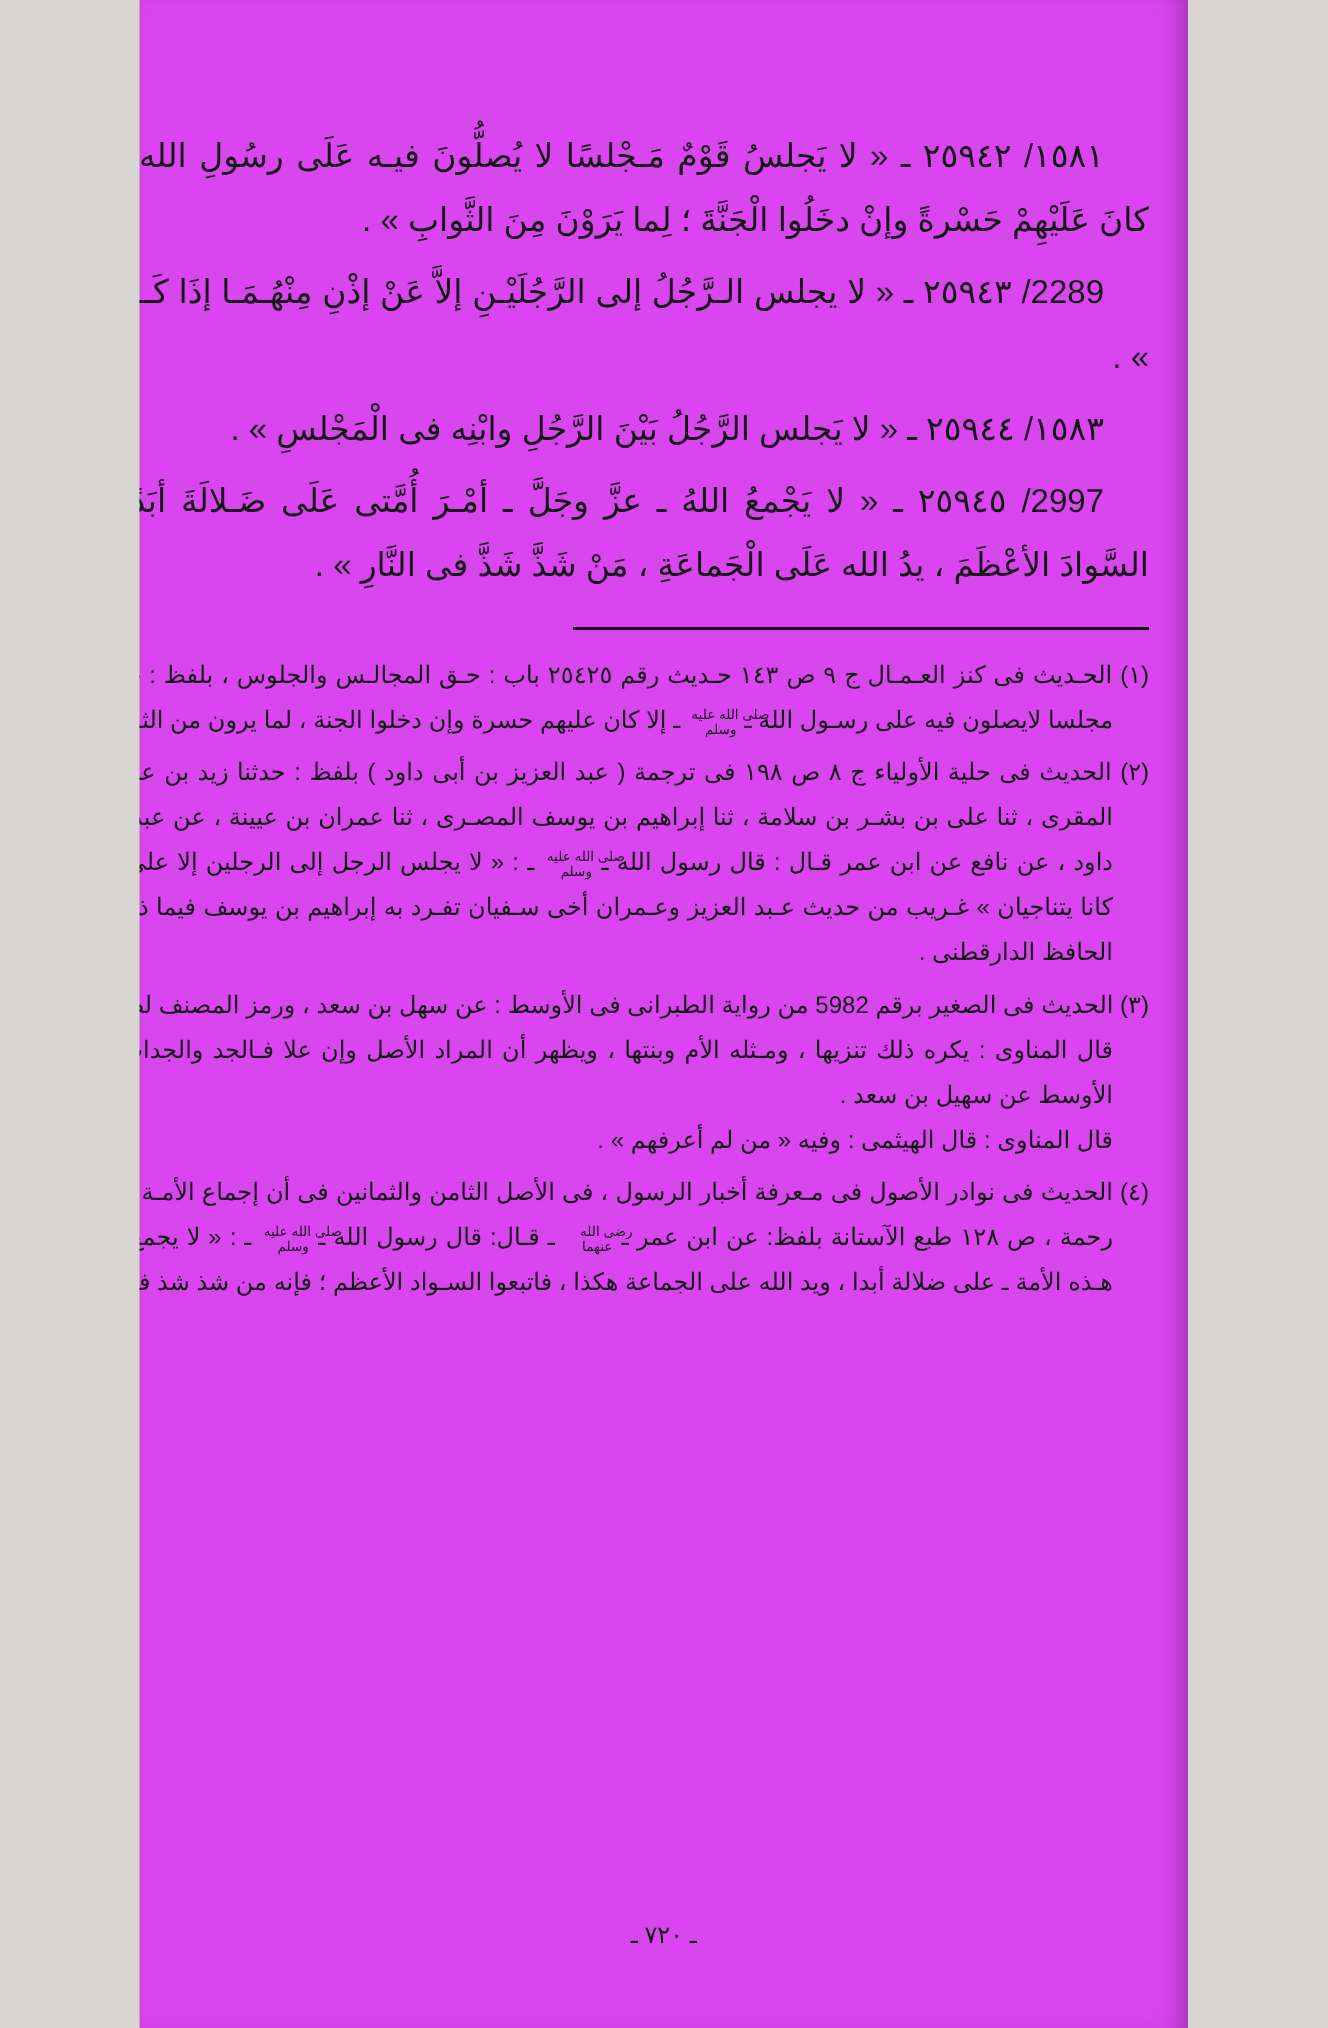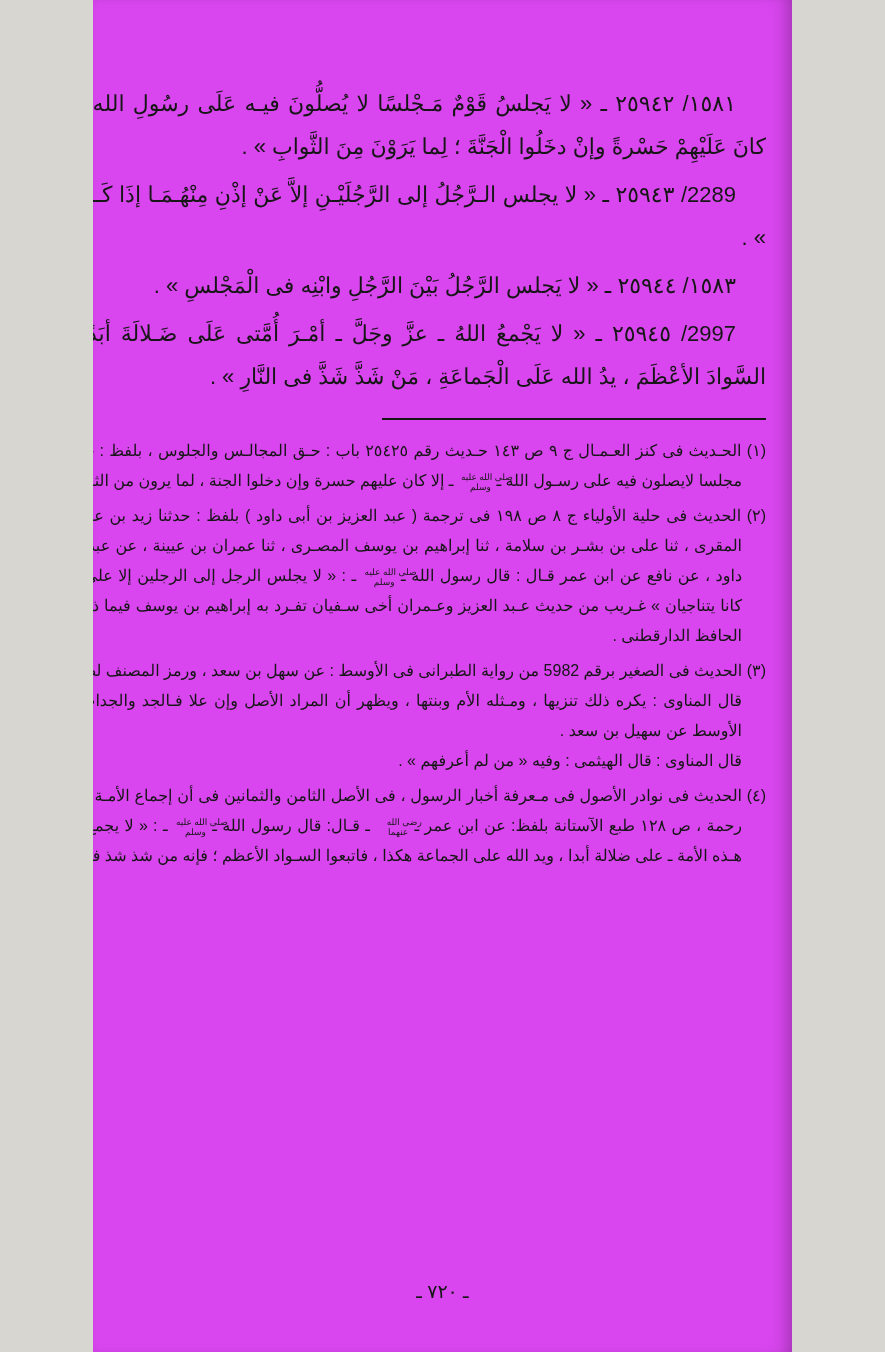--- a/index.html
+++ b/index.html
@@ -78,21 +78,21 @@
     font-size: 15px;
     margin-top: 6px;
   }
 
   .page-number {
     position: absolute;
     top: 1280px;
     left: 0;
     right: 0;
     text-align: center;
-    font-size: 19px;
+    font-size: 16px;
     letter-spacing: 1px;
   }
 </style>
 </head>
 <body>
 
 <div class="page">
 
   <div class="content">
 

